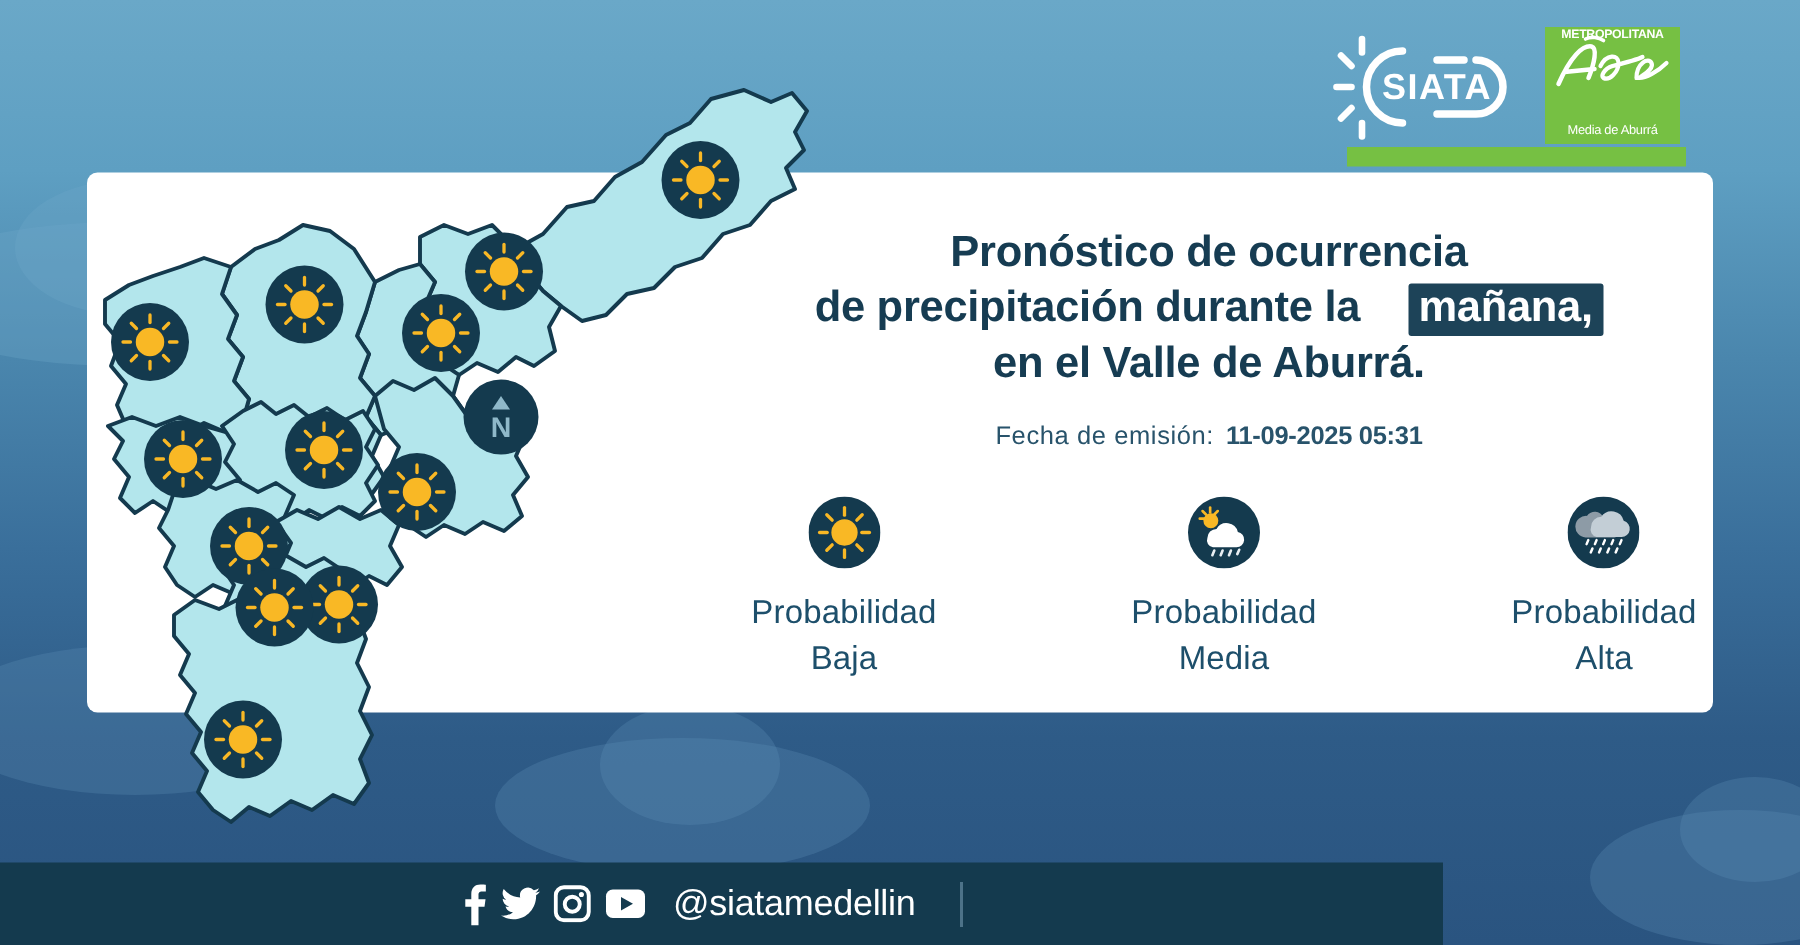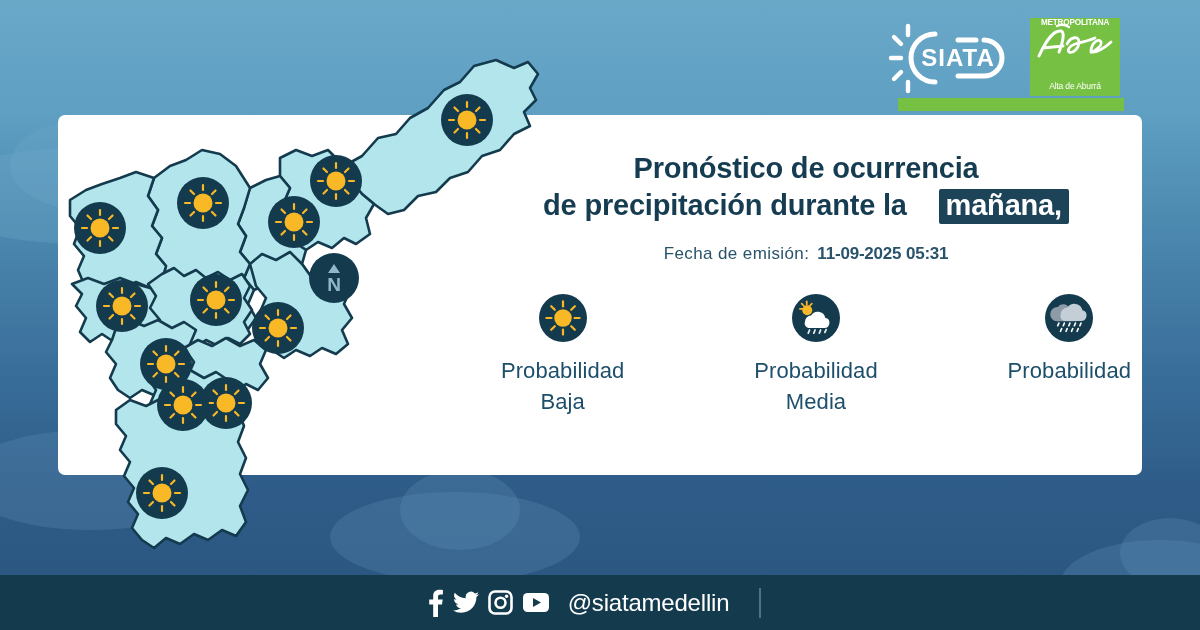--- a/index.html
+++ b/index.html
@@ -84,21 +84,21 @@
   #tagline {
     position:absolute; left:10px; right:4px; top:80px; height:13px;
     background:#76c043; display:flex; align-items:center; justify-content:center;
   }
   #tagline span {
     font-size:7.6px; font-weight:bold; color:#ffffff; letter-spacing:2.5px;margin-top:28px;
   }
 
   
   #footer {
-    position:absolute; left:0; bottom:0; width:1200px; height:55px;
+    position:absolute; left:0; bottom:0; width:962px; height:55px;
     background:#143a4e; display:flex; align-items:center; justify-content:center;
   }
   #footer-inner { display:flex; align-items:center; gap:18px; }
   #social { display:flex; align-items:center; gap:9px; }
   #social svg { display:block; fill:#ffffff; }
   .handle { font-size:24px; color:#ffffff; letter-spacing:-.2px; }
   .sep { width:2px; height:30px; background:#4d7288; margin:0 12px; }
   .site { font-size:24px; color:#ffffff; letter-spacing:-.2px; }
 </style>
 </head>
@@ -375,20 +375,21 @@
   </div>
 </div>
 
 <div id="panel">
   <div class="title">
     <div>Pronóstico de ocurrencia</div>
     <div>
       <span>de precipitación durante la</span>
       <span class="hl">mañana,</span>
     </div>
+    <div>en el Valle de Aburrá.</div>
   </div>
 
   <div class="fecha-row">
     <span class="fecha-label">Fecha de emisión:</span>
     <span class="fecha-value">11-09-2025 05:31</span>
   </div>
 
   <div id="legend">
 
     <div class="leg">
@@ -454,20 +455,21 @@
             <line x1="39" y1="31.5" x2="37.8" y2="34.4"></line>
             <line x1="18" y1="37.5" x2="16.8" y2="40.4"></line>
             <line x1="24" y1="37.5" x2="22.8" y2="40.4"></line>
             <line x1="30" y1="37.5" x2="28.8" y2="40.4"></line>
             <line x1="36" y1="37.5" x2="34.8" y2="40.4"></line>
           </g>
         </svg>
       </div>
       <div class="leg-lab">
         <div>Probabilidad</div>
+        <div>Alta</div>
       </div>
     </div>
 
   </div>
 </div>
 
 <div id="logos">
   <div id="siata-logo">
     <svg width="140" height="76" viewBox="0 0 140 76">
       <g stroke="#ffffff" stroke-width="4.4" stroke-linecap="round" fill="none">
@@ -487,21 +489,21 @@
   <div id="area-logo">
     <div id="area-script">
       <svg width="84" height="42" viewBox="0 0 84 42">
         <path d="M6 34 C14 16 22 8 28 9 C32 10 30 20 26 30 M10 26 L30 24" stroke="#ffffff" stroke-width="3" fill="none" stroke-linecap="round"></path>
         <path d="M34 22 C38 14 46 14 46 20 C46 26 40 32 36 30 C34 29 36 24 42 22 C50 20 58 18 62 16" stroke="#ffffff" stroke-width="2.8" fill="none" stroke-linecap="round"></path>
         <path d="M58 30 C58 20 66 16 68 20 C70 24 62 28 60 30 C64 30 72 26 78 20" stroke="#ffffff" stroke-width="2.8" fill="none" stroke-linecap="round"></path>
         <path d="M24 4 C28 2 33 3 36 5" stroke="#ffffff" stroke-width="2.4" fill="none" stroke-linecap="round"></path>
       </svg>
     </div>
     <div class="area-l1">METROPOLITANA</div>
-    <div class="area-l2">Alta de Aburrá</div>
+    <div class="area-l2">Media de Aburrá</div>
   </div>
 
   <div id="tagline">
     <span>SISTEMA DE ALERTA TEMPRANA</span>
   </div>
 </div>
 
 <div id="footer">
   <div id="footer-inner">
     <div id="social">

